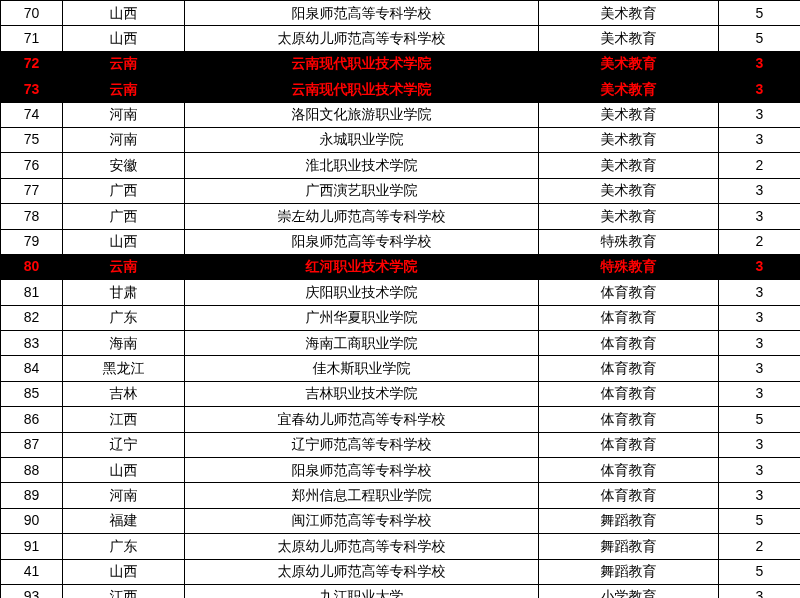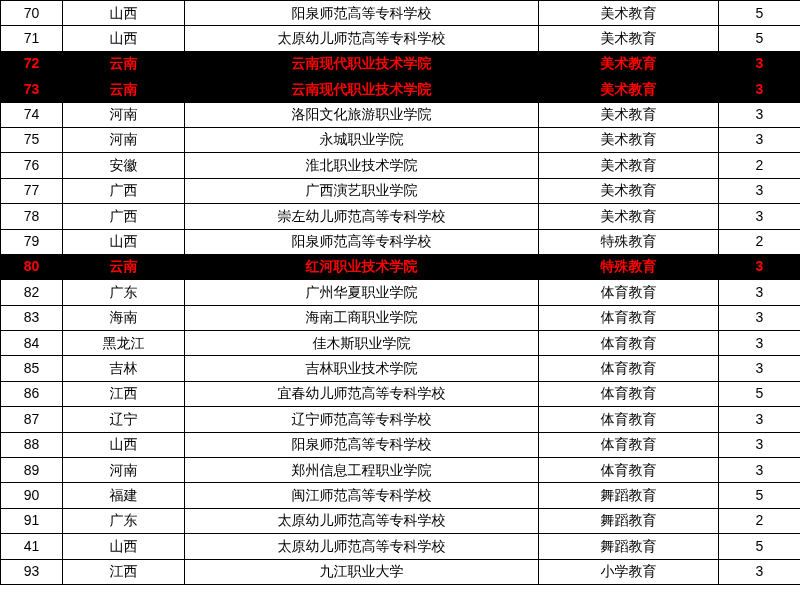--- a/index.html
+++ b/index.html
@@ -144,20 +144,27 @@
           <td class="num">2</td>
         </tr>
         <tr class="hl">
           <td class="num">80</td>
           <td class="prov">云南</td>
           <td class="name">红河职业技术学院</td>
           <td class="major">特殊教育</td>
           <td class="num">3</td>
         </tr>
         <tr class="normal">
+          <td class="num">81</td>
+          <td class="prov">甘肃</td>
+          <td class="name">庆阳职业技术学院</td>
+          <td class="major">体育教育</td>
+          <td class="num">3</td>
+        </tr>
+        <tr class="normal">
           <td class="num">82</td>
           <td class="prov">广东</td>
           <td class="name">广州华夏职业学院</td>
           <td class="major">体育教育</td>
           <td class="num">3</td>
         </tr>
         <tr class="normal">
           <td class="num">83</td>
           <td class="prov">海南</td>
           <td class="name">海南工商职业学院</td>

